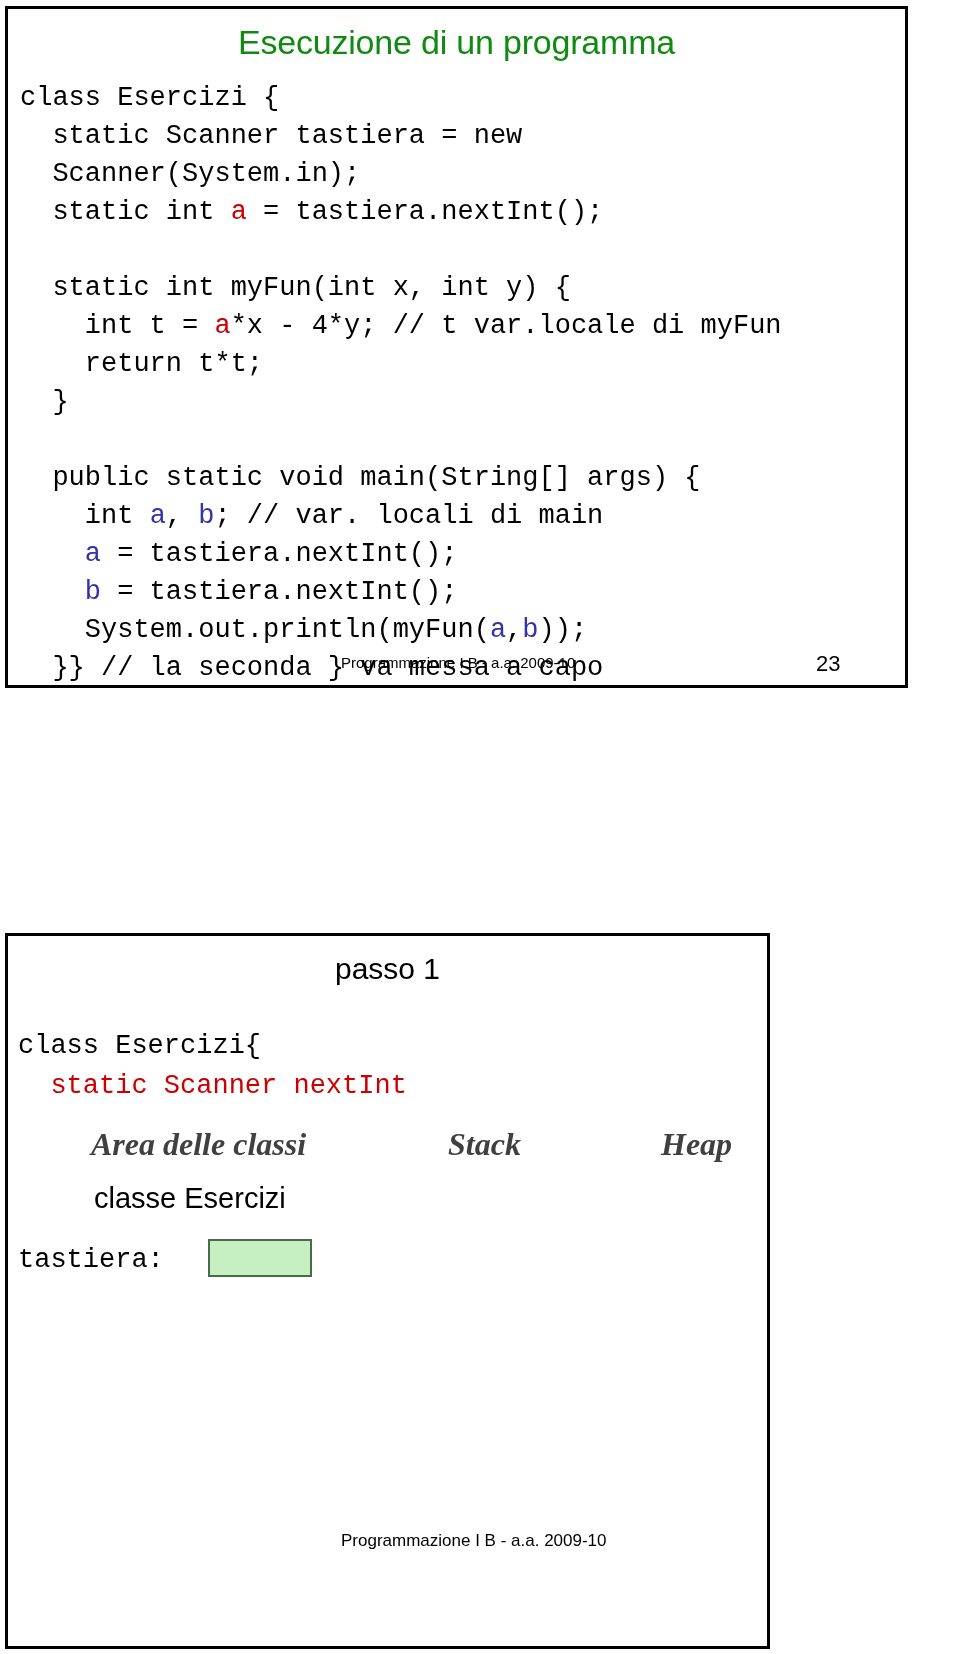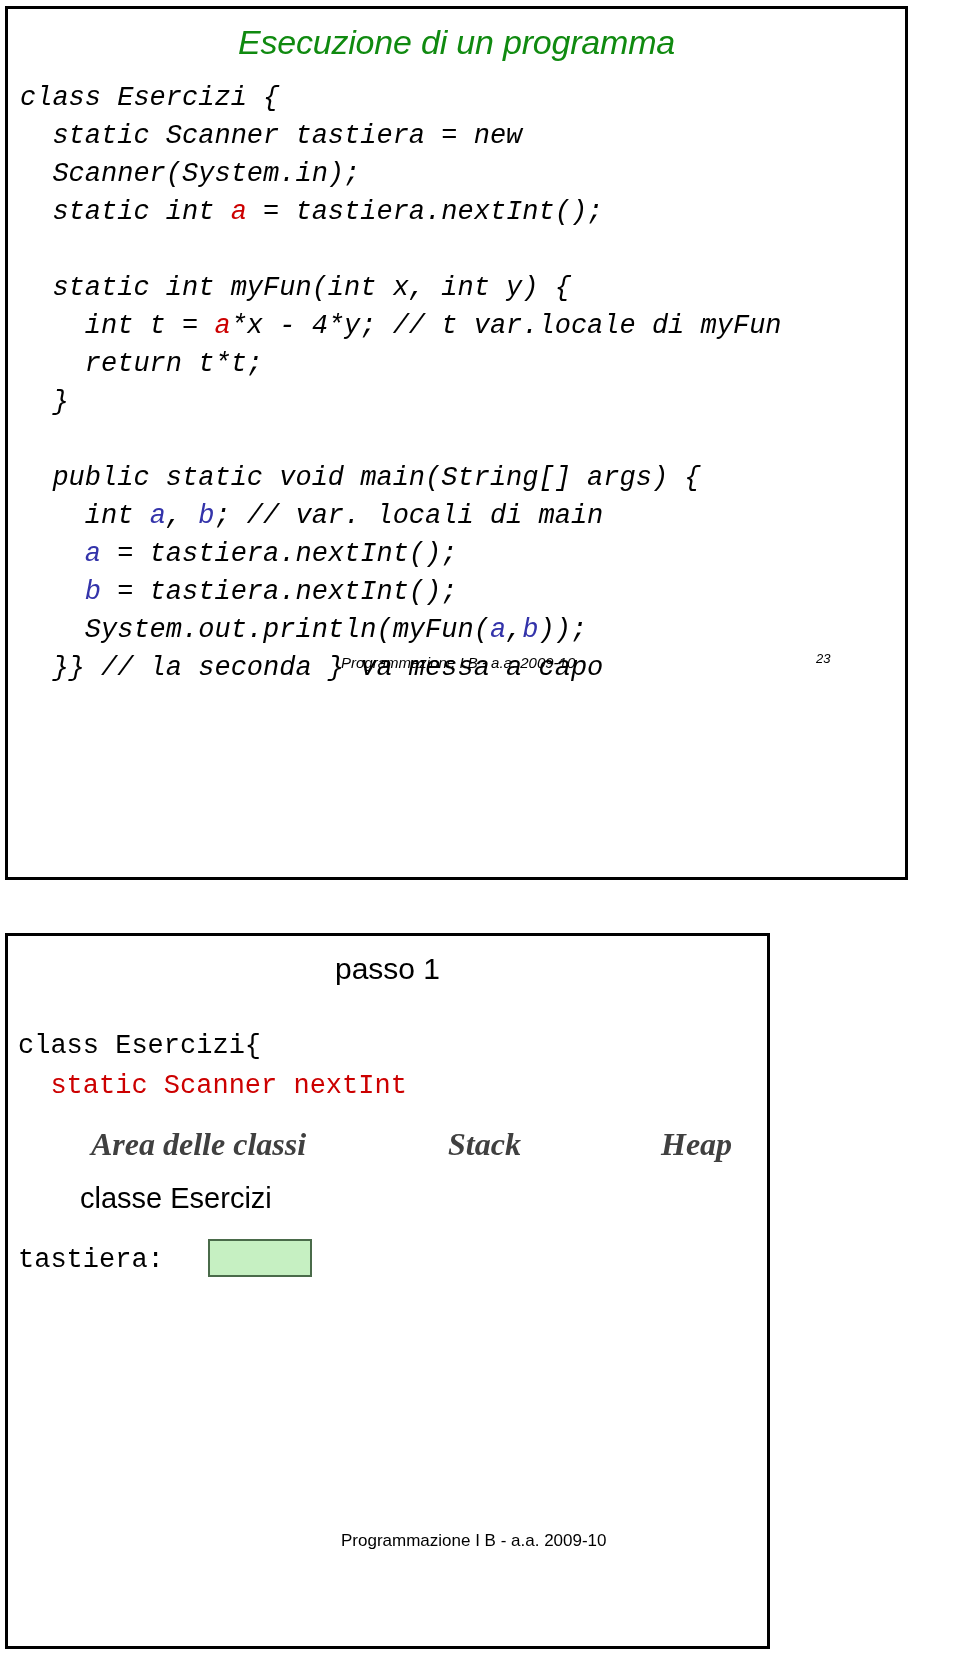--- a/index.html
+++ b/index.html
@@ -21,22 +21,21 @@
     border: 3px solid #000000;
     box-sizing: border-box;
     overflow: hidden;
   }
 
   
   #slide-1 {
     left: 5px;
     top: 6px;
     width: 903px;
-    height: 874px;
-    font-style: italic;
+    height: 682px;
   }
 
   .slide-title {
     position: absolute;
     left: 0;
     right: 0;
     top: 14px;
     text-align: center;
     color: #108A10;
     font-family: "Liberation Sans", sans-serif;
@@ -73,21 +72,21 @@
   }
   #footer-1 {
     left: 333px;
     top: 645px;
   }
   #pageno-1 {
     position: absolute;
     left: 808px;
     top: 642px;
     font-family: "Liberation Sans", sans-serif;
-    font-size: 13px;
+    font-size: 22px;
     color: #000000;
   }
 
   
   #slide-2 {
     left: 5px;
     top: 933px;
     width: 765px;
     height: 716px;
   }
@@ -127,21 +126,21 @@
     color: #404040;
     white-space: nowrap;
     text-align: center;
   }
   #mem-classi { left: 83px; }
   #mem-stack  { left: 428px; margin-left: 12px; }
   #mem-heap   { left: 653px; }
 
   #classe-esercizi-label {
     position: absolute;
-    left: 72px;
+    left: 86px;
     top: 246px;
     font-family: "Liberation Sans", sans-serif;
     font-size: 29px;
     color: #000000;
     white-space: nowrap;
     text-align: right;
   }
 
   #tastiera-row {
     position: absolute;

